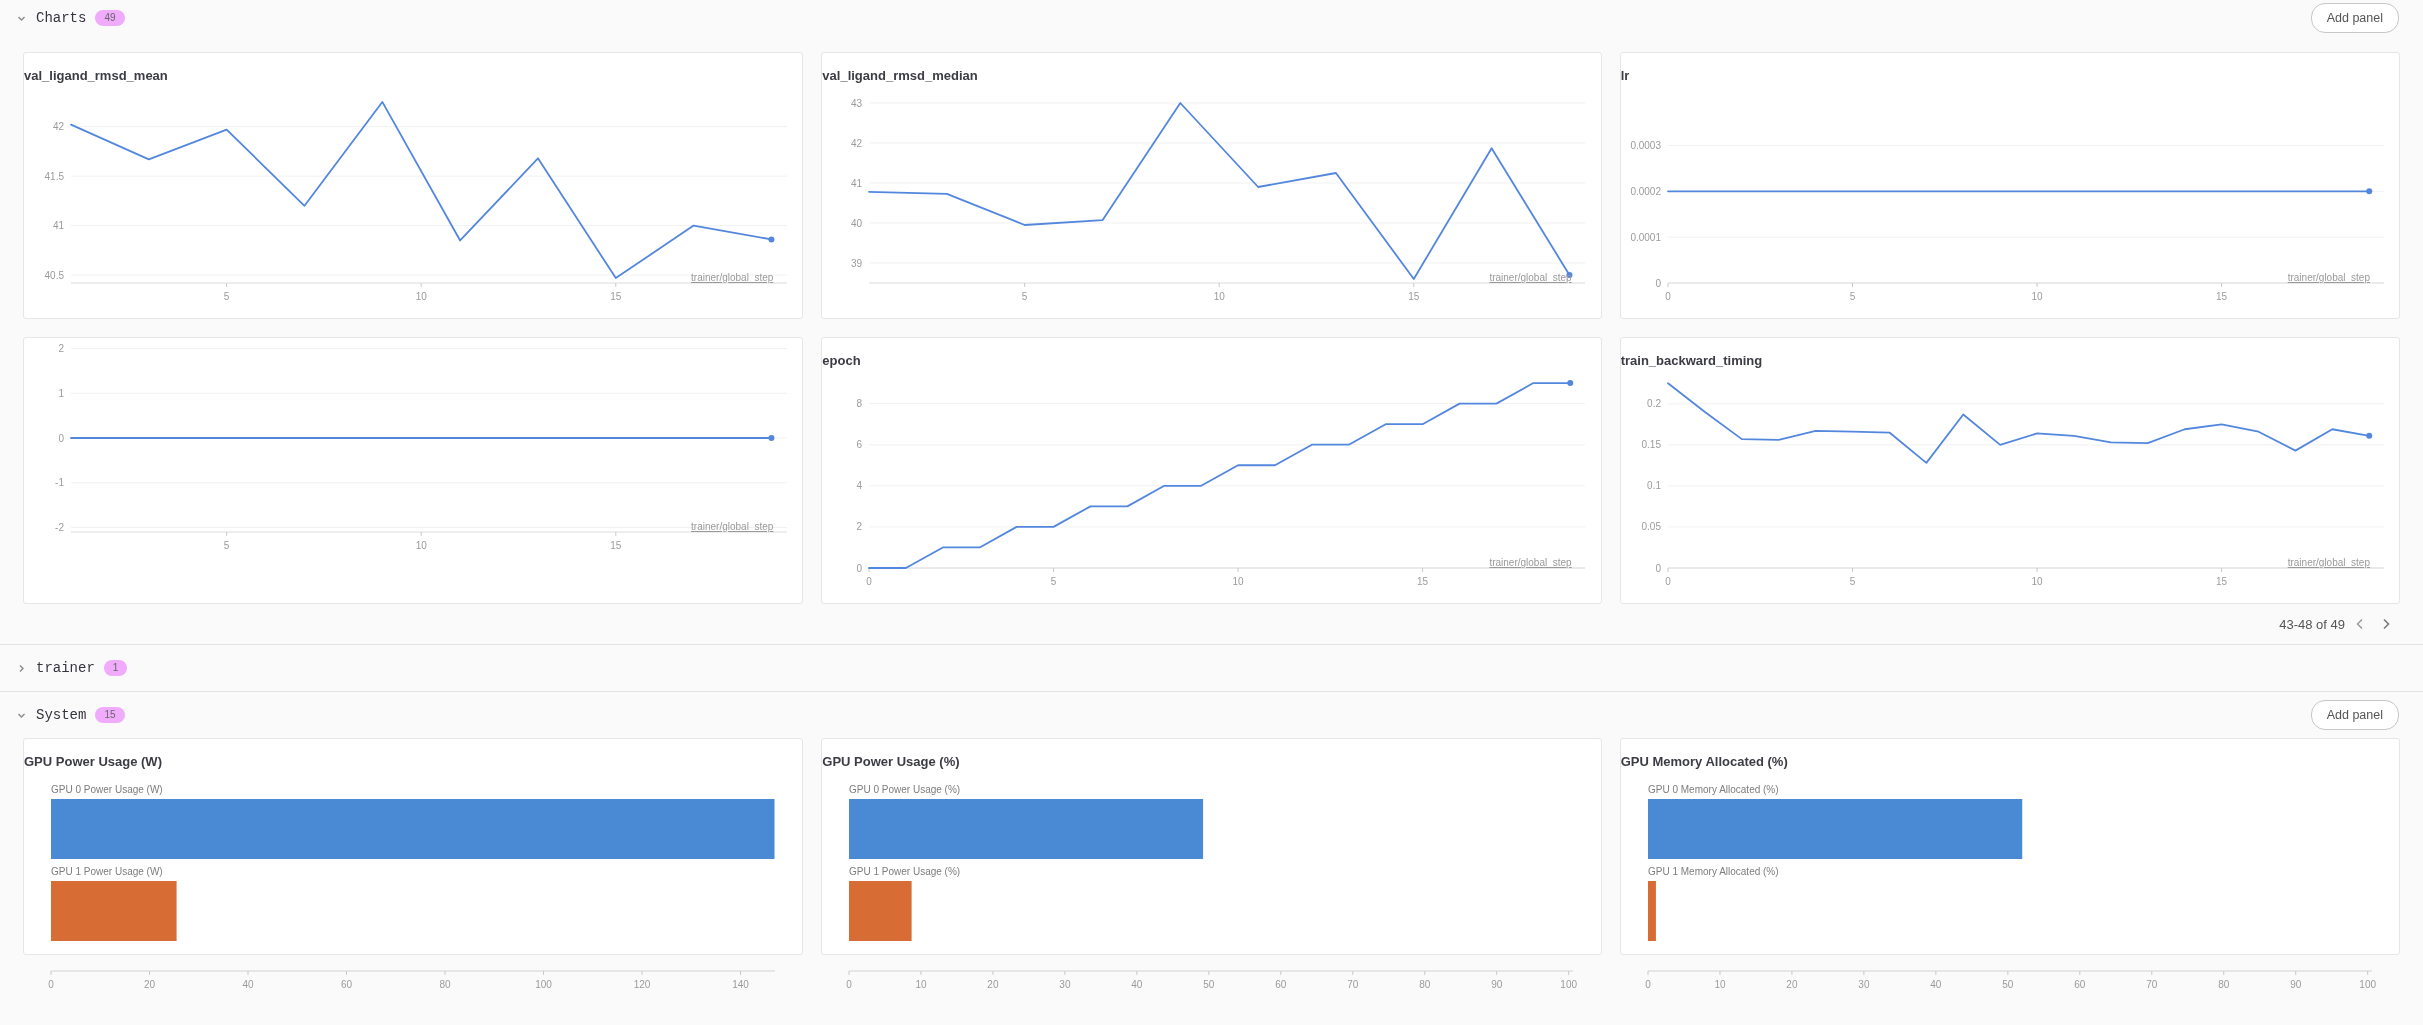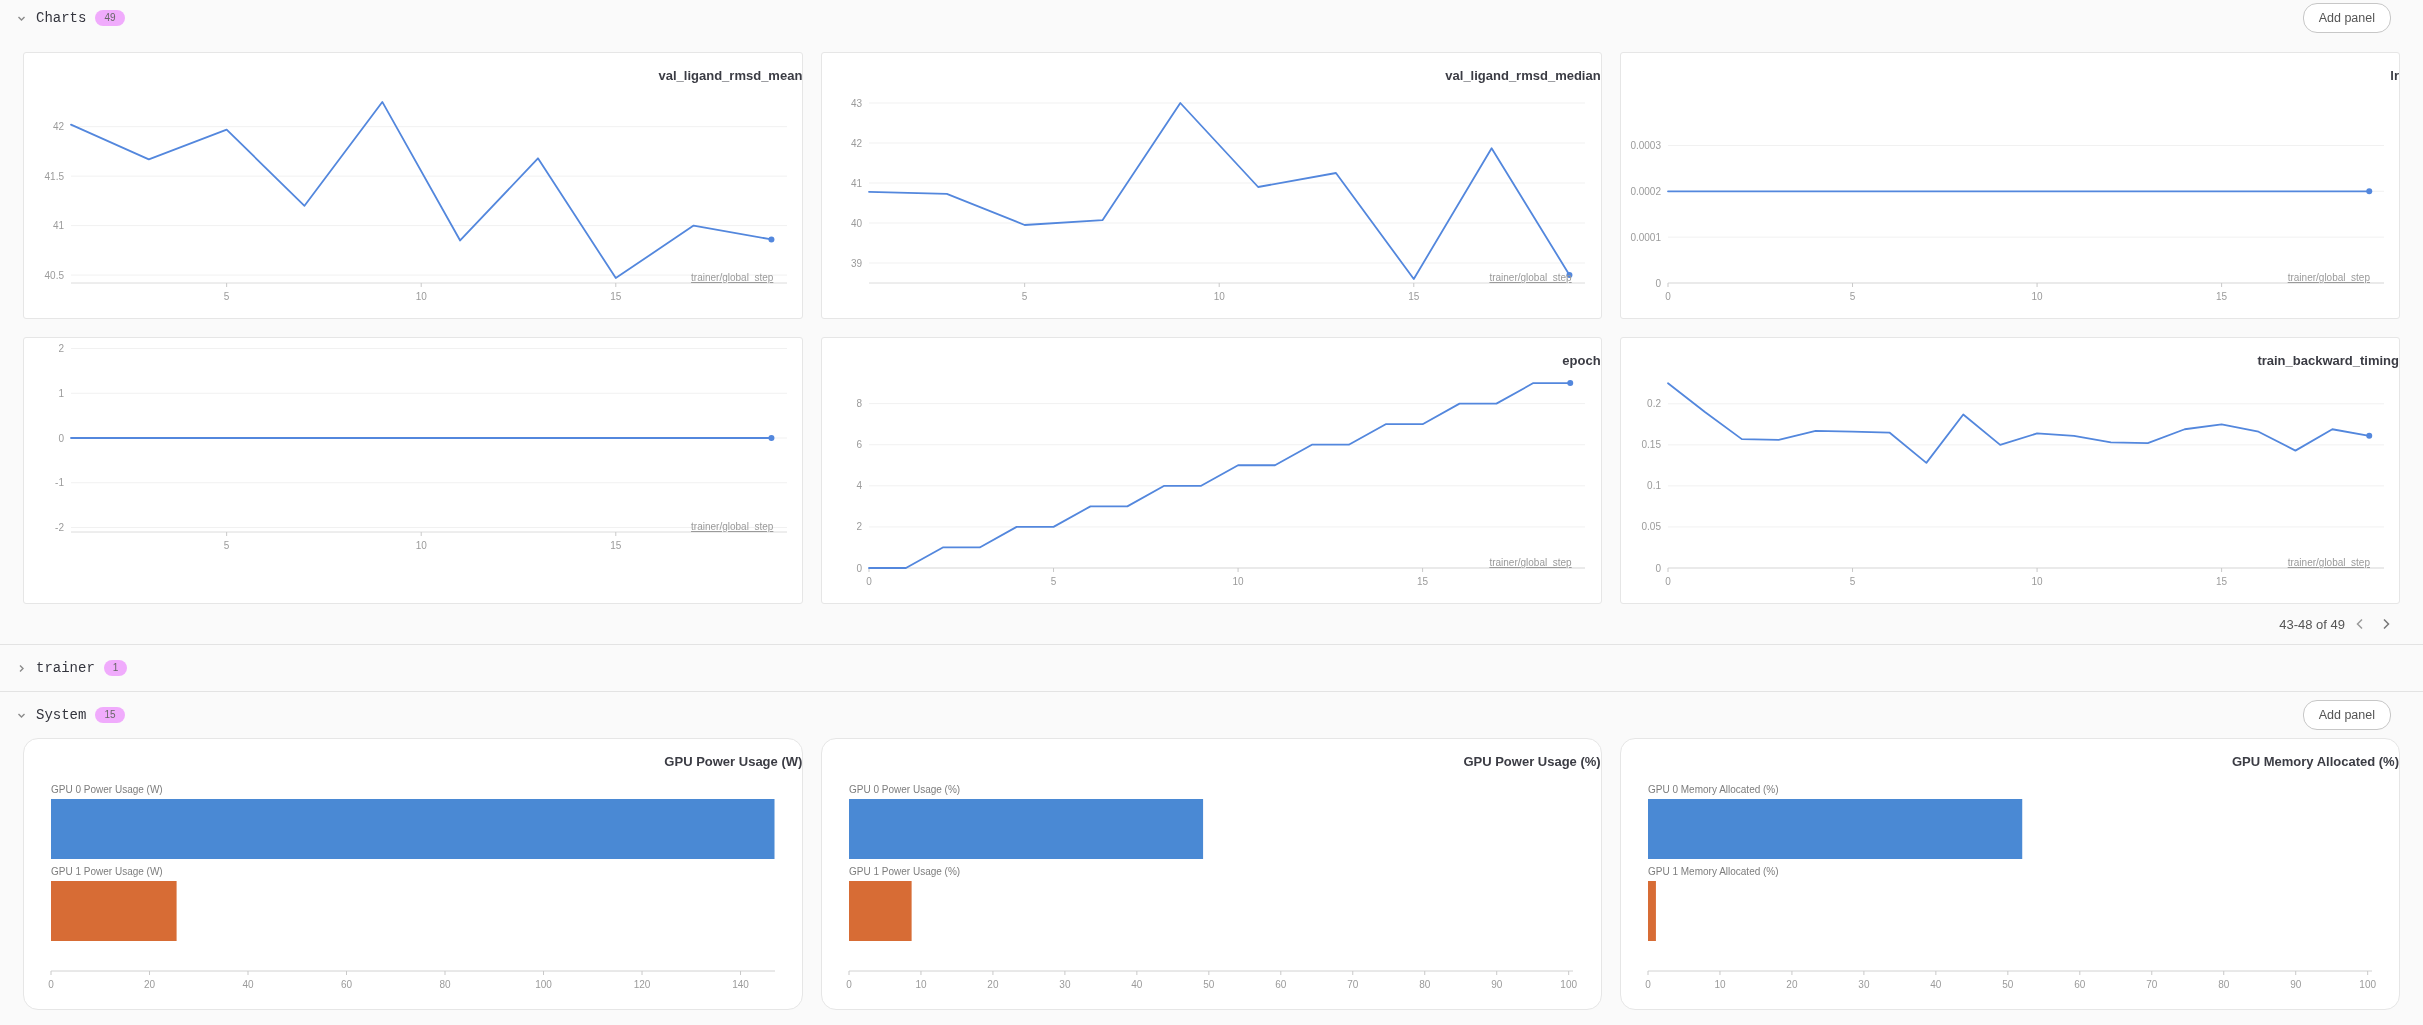--- a/index.html
+++ b/index.html
@@ -8,27 +8,27 @@
     background:#fafafa;
     font-family:"Liberation Sans",sans-serif;color:#33343d;
   }
   .section-header{display:flex;align-items:center;height:36px;padding:0 12px;}
   .section-header.tall{height:46px;}
   .toggle{display:flex;align-items:center;gap:9px;cursor:pointer;padding:2px 4px;}
   .sec-title{font-size:14px;color:#33343d;font-family:Liberation Mono, monospace;}
   .badge{background:#f0abfc;border-radius:10px;padding:3px 9px;font-size:10px;color:#666;line-height:1;}
   .spacer{flex:1;}
   .add-panel-btn{background:#ffffff;border:1px solid #c7c7c7;border-radius:14px;padding:7px 15px;
-    font-size:12.5px;color:#555;cursor:pointer;margin-right:20px;font-family:"Liberation Sans",sans-serif;}
+    font-size:12.5px;color:#555;cursor:pointer;margin-right:12px;font-family:"Liberation Sans",sans-serif;}
   .grid{display:grid;grid-template-columns:repeat(3,1fr);gap:18px;padding:0 23px;}
   .grid.charts{margin-top:16px;row-gap:18px;}
   .panel{background:#fff;border:1px solid #e6e6e6;border-radius:3px;position:relative;box-sizing:border-box;}
   .line-panel{height:267px;}
-  .bar-panel{height:272px;border-radius:15px;}
-  .chart-title{text-align:right;font-size:13px;font-weight:bold;color:#3b3c44;padding-top:15px;height:21px;
+  .bar-panel{height:217px;}
+  .chart-title{text-align:left;font-size:13px;font-weight:bold;color:#3b3c44;padding-top:15px;height:21px;
     white-space:nowrap;overflow:hidden;}
   .plot{position:relative;height:222px;margin:0 3px;}
   .bar-panel .plot{height:220px;}
   .plot svg{width:100%;height:100%;display:block;}
   svg text{font-family:"Liberation Sans",sans-serif;}
   .xlabel{position:absolute;right:26px;bottom:28px;font-size:10px;color:#9a9a9a;text-decoration:underline;}
   .pagination{display:flex;justify-content:flex-end;align-items:center;gap:4px;height:40px;
     padding:0 26px;font-size:13px;color:#555;}
   .page-btn{background:none;border:none;cursor:pointer;padding:2px 4px;display:flex;align-items:center;}
   .divider{border-top:1px solid #e3e3e3;}

